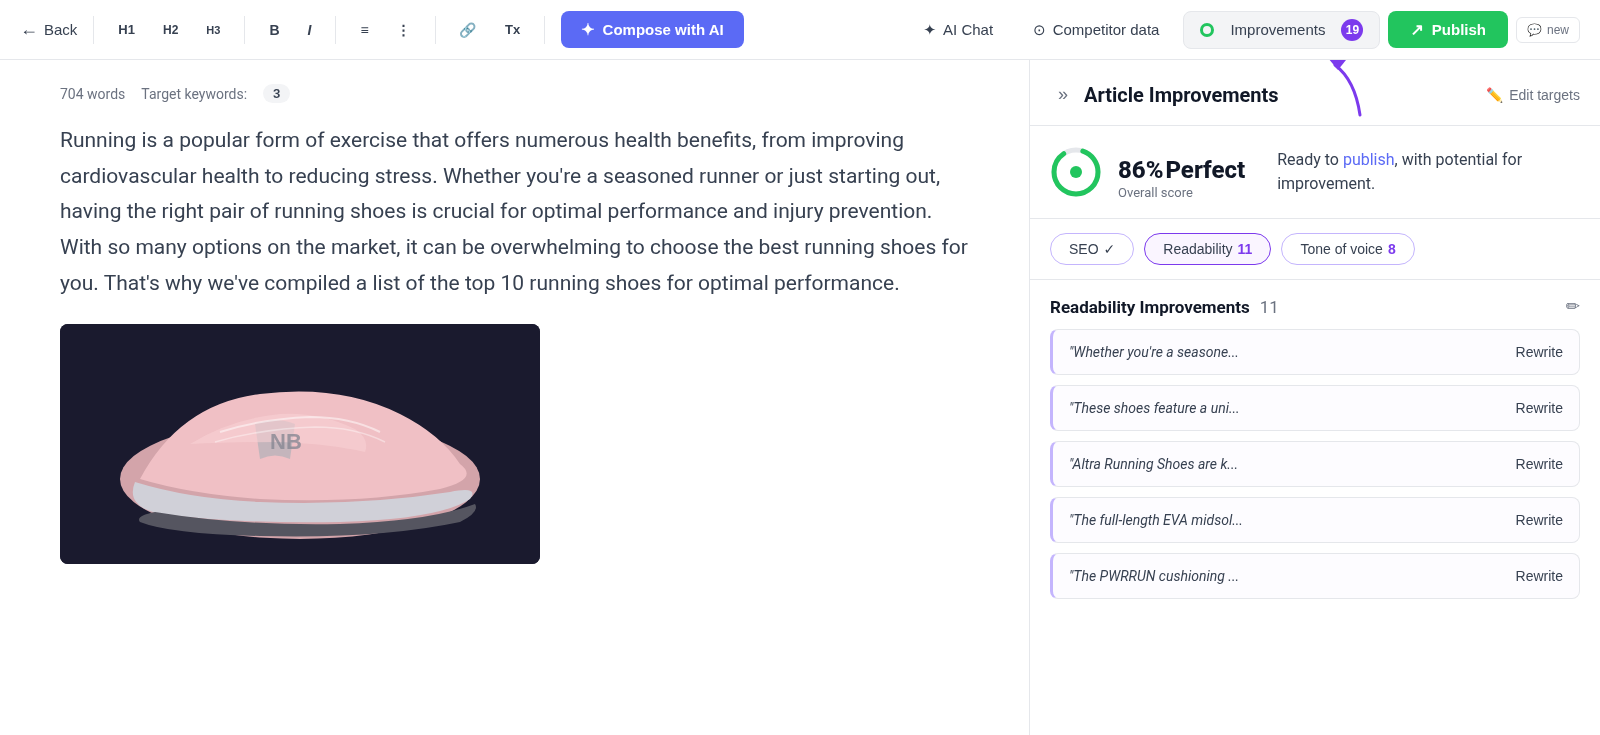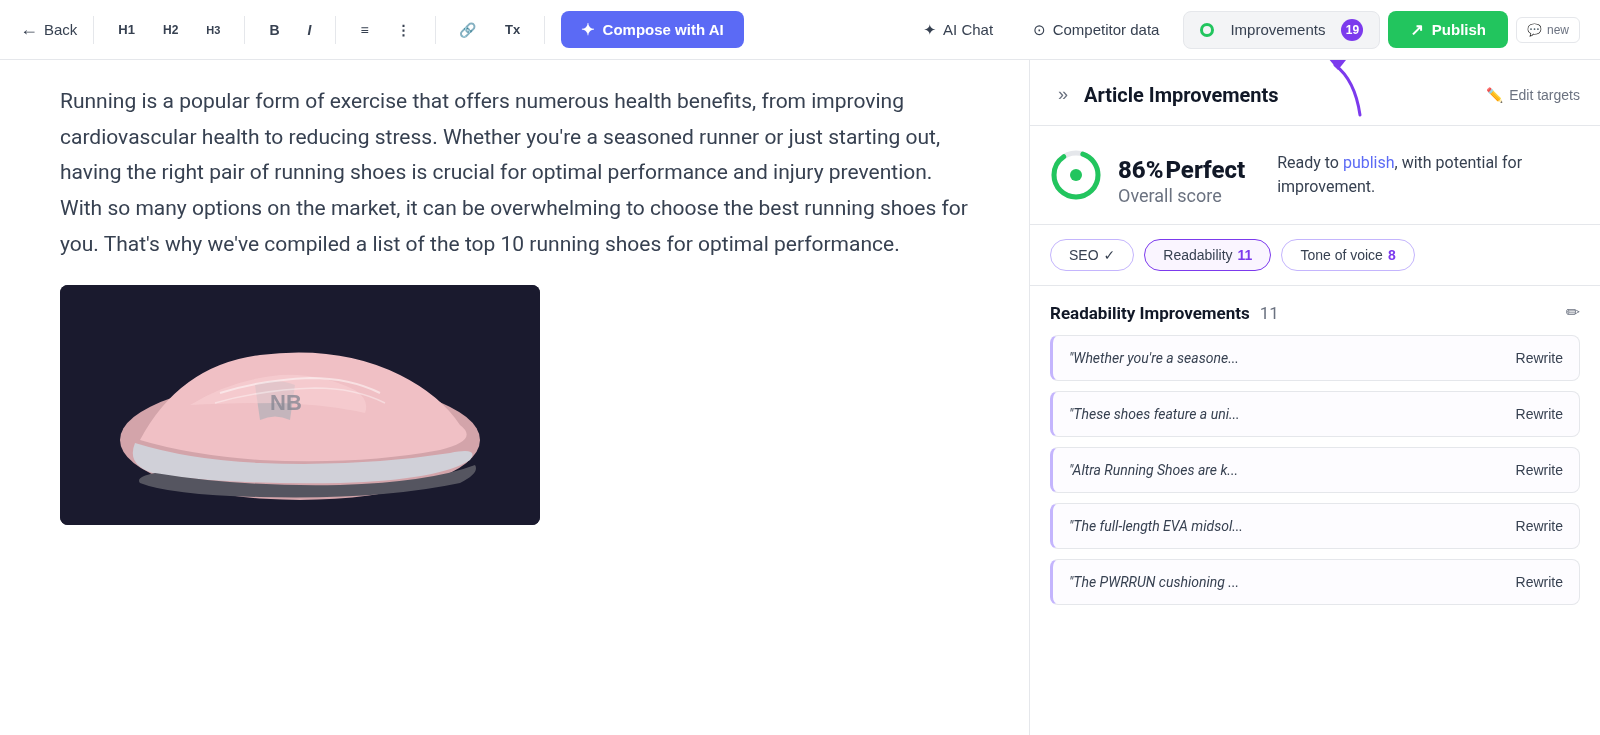--- a/index.html
+++ b/index.html
@@ -137,21 +137,21 @@
     .score-section {
       display: flex; align-items: center; gap: 16px;
       padding: 18px 20px; border-bottom: 1px solid #e5e7eb;
     }
     
     .score-donut {
       width: 52px; height: 52px; flex-shrink: 0;
     }
     .score-text-block { flex: 1; }
     .score-percent { font-size: 24px; font-weight: 800; color: #111827; margin-top: 12px; }
-    .score-label { font-size: 18px; color: #6b7280; margin-top: 1px; }
+    .score-label { font-size: 13px; color: #6b7280; margin-top: 1px; }
     .score-desc { font-size: 16px; color: #374151; line-height: 1.5; margin-left: 16px; }
     .score-desc a { color: #5b6af5; text-decoration: none; }
 
     .tabs-row {
       display: flex; gap: 10px; padding: 14px 20px;
       border-bottom: 1px solid #e5e7eb;
     }
     .tab-btn {
       border: 1.5px solid #c4b5fd; border-radius: 20px;
       padding: 7px 18px; font-size: 14px; font-weight: 500;
@@ -267,20 +267,25 @@
     <button class="new-badge">
       <span>💬</span>
       <span>new</span>
     </button>
   </div>
 </div>
 
 <div class="main-area">
 
   <div class="editor-panel">
+    <div class="word-count-bar">
+      <span>704 words</span>
+      <span>Target keywords:</span>
+      <span class="keyword-badge">3</span>
+    </div>
 
 
     <p class="article-body">Running is a popular form of exercise that offers numerous health benefits, from improving cardiovascular health to reducing stress. Whether you're a seasoned runner or just starting out, having the right pair of running shoes is crucial for optimal performance and injury prevention. With so many options on the market, it can be overwhelming to choose the best running shoes for you. That's why we've compiled a list of the top 10 running shoes for optimal performance.</p>
 
 
     <div class="shoe-image-placeholder">
       <svg class="shoe-svg" viewBox="0 0 480 240" xmlns="http://www.w3.org/2000/svg">
 
         <rect width="480" height="240" fill="#1a1a2e"></rect>
 

